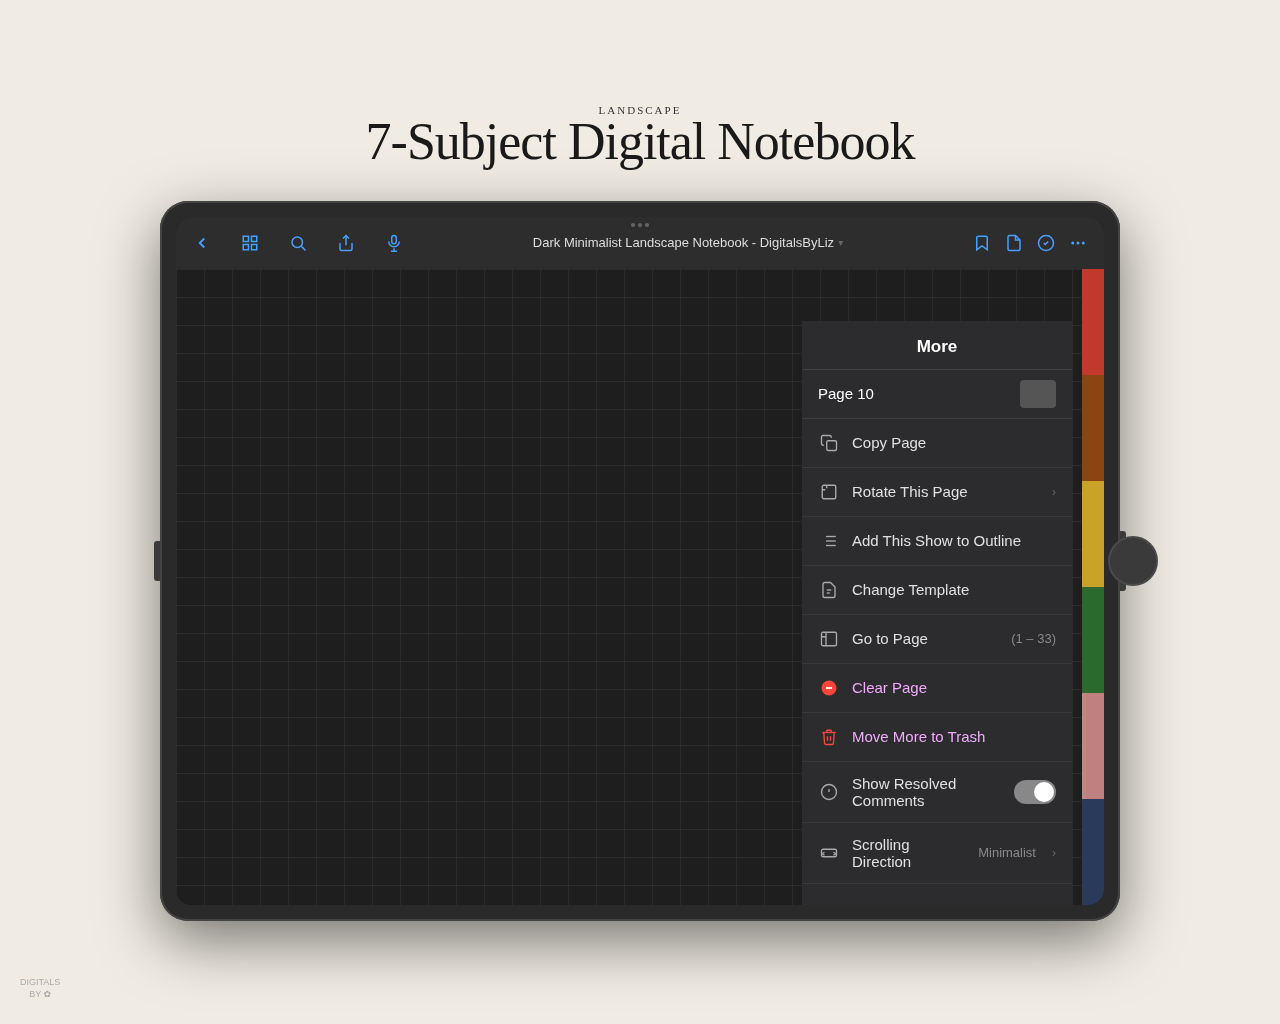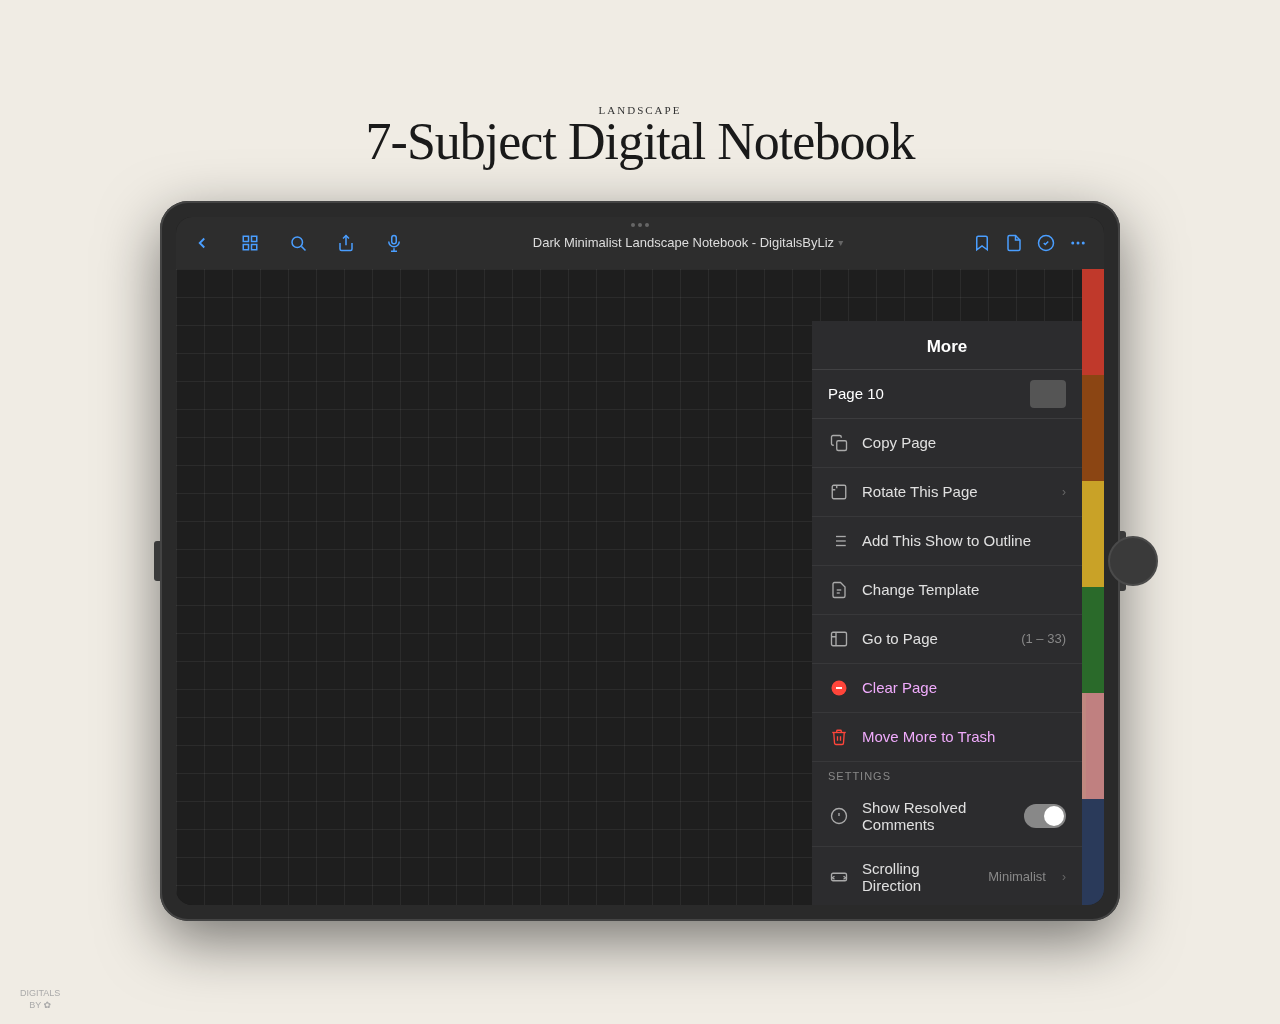--- a/index.html
+++ b/index.html
@@ -202,21 +202,21 @@
       width: 50px;
       height: 50px;
       border-radius: 50%;
       background: #3a3a3a;
       border: 2px solid #4a4a4a;
     }
 
     
     .dropdown-panel {
       position: absolute;
-      right: 22px;
+      right: 32px;
       top: 52px;
       width: 270px;
       bottom: 0;
       background: #2c2c2e;
       border-radius: 0;
       overflow-y: auto;
       z-index: 100;
     }
 
     .dropdown-panel::-webkit-scrollbar { width: 4px; }
@@ -537,21 +537,20 @@
             <svg width="18" height="18" viewBox="0 0 24 24" fill="none" stroke="#ff453a" stroke-width="1.8">
               <polyline points="3 6 5 6 21 6"></polyline>
               <path d="M19 6l-1 14a2 2 0 0 1-2 2H8a2 2 0 0 1-2-2L5 6"></path>
               <path d="M10 11v6M14 11v6"></path>
               <path d="M9 6V4a1 1 0 0 1 1-1h4a1 1 0 0 1 1 1v2"></path>
             </svg>
           </div>
           <span class="panel-menu-text red">Move More to Trash</span>
         </div>
 
-        <div class="panel-section-label">SETTINGS</div>
 
         <div class="panel-menu-item">
           <div class="panel-menu-icon">
             <svg width="18" height="18" viewBox="0 0 24 24" fill="none" stroke="#aaa" stroke-width="1.8">
               <circle cx="12" cy="12" r="10"></circle>
               <line x1="12" y1="8" x2="12" y2="12"></line>
               <line x1="12" y1="16" x2="12.01" y2="16"></line>
             </svg>
           </div>
           <span class="panel-menu-text">Show Resolved Comments</span>
@@ -573,16 +572,16 @@
         </div>
 
       </div>
 
     </div>
   </div>
 
   <div class="home-dot"></div>
 </div>
 
-<div class="watermark" style="position:fixed; bottom:12px; left:20px;margin-top:24px;">
+<div class="watermark" style="position:fixed; bottom:23px; left:20px;margin-top:24px;">
   <div>DIGITALS</div>
   <div>BY ✿</div>
 </div>
 
 </body></html>

